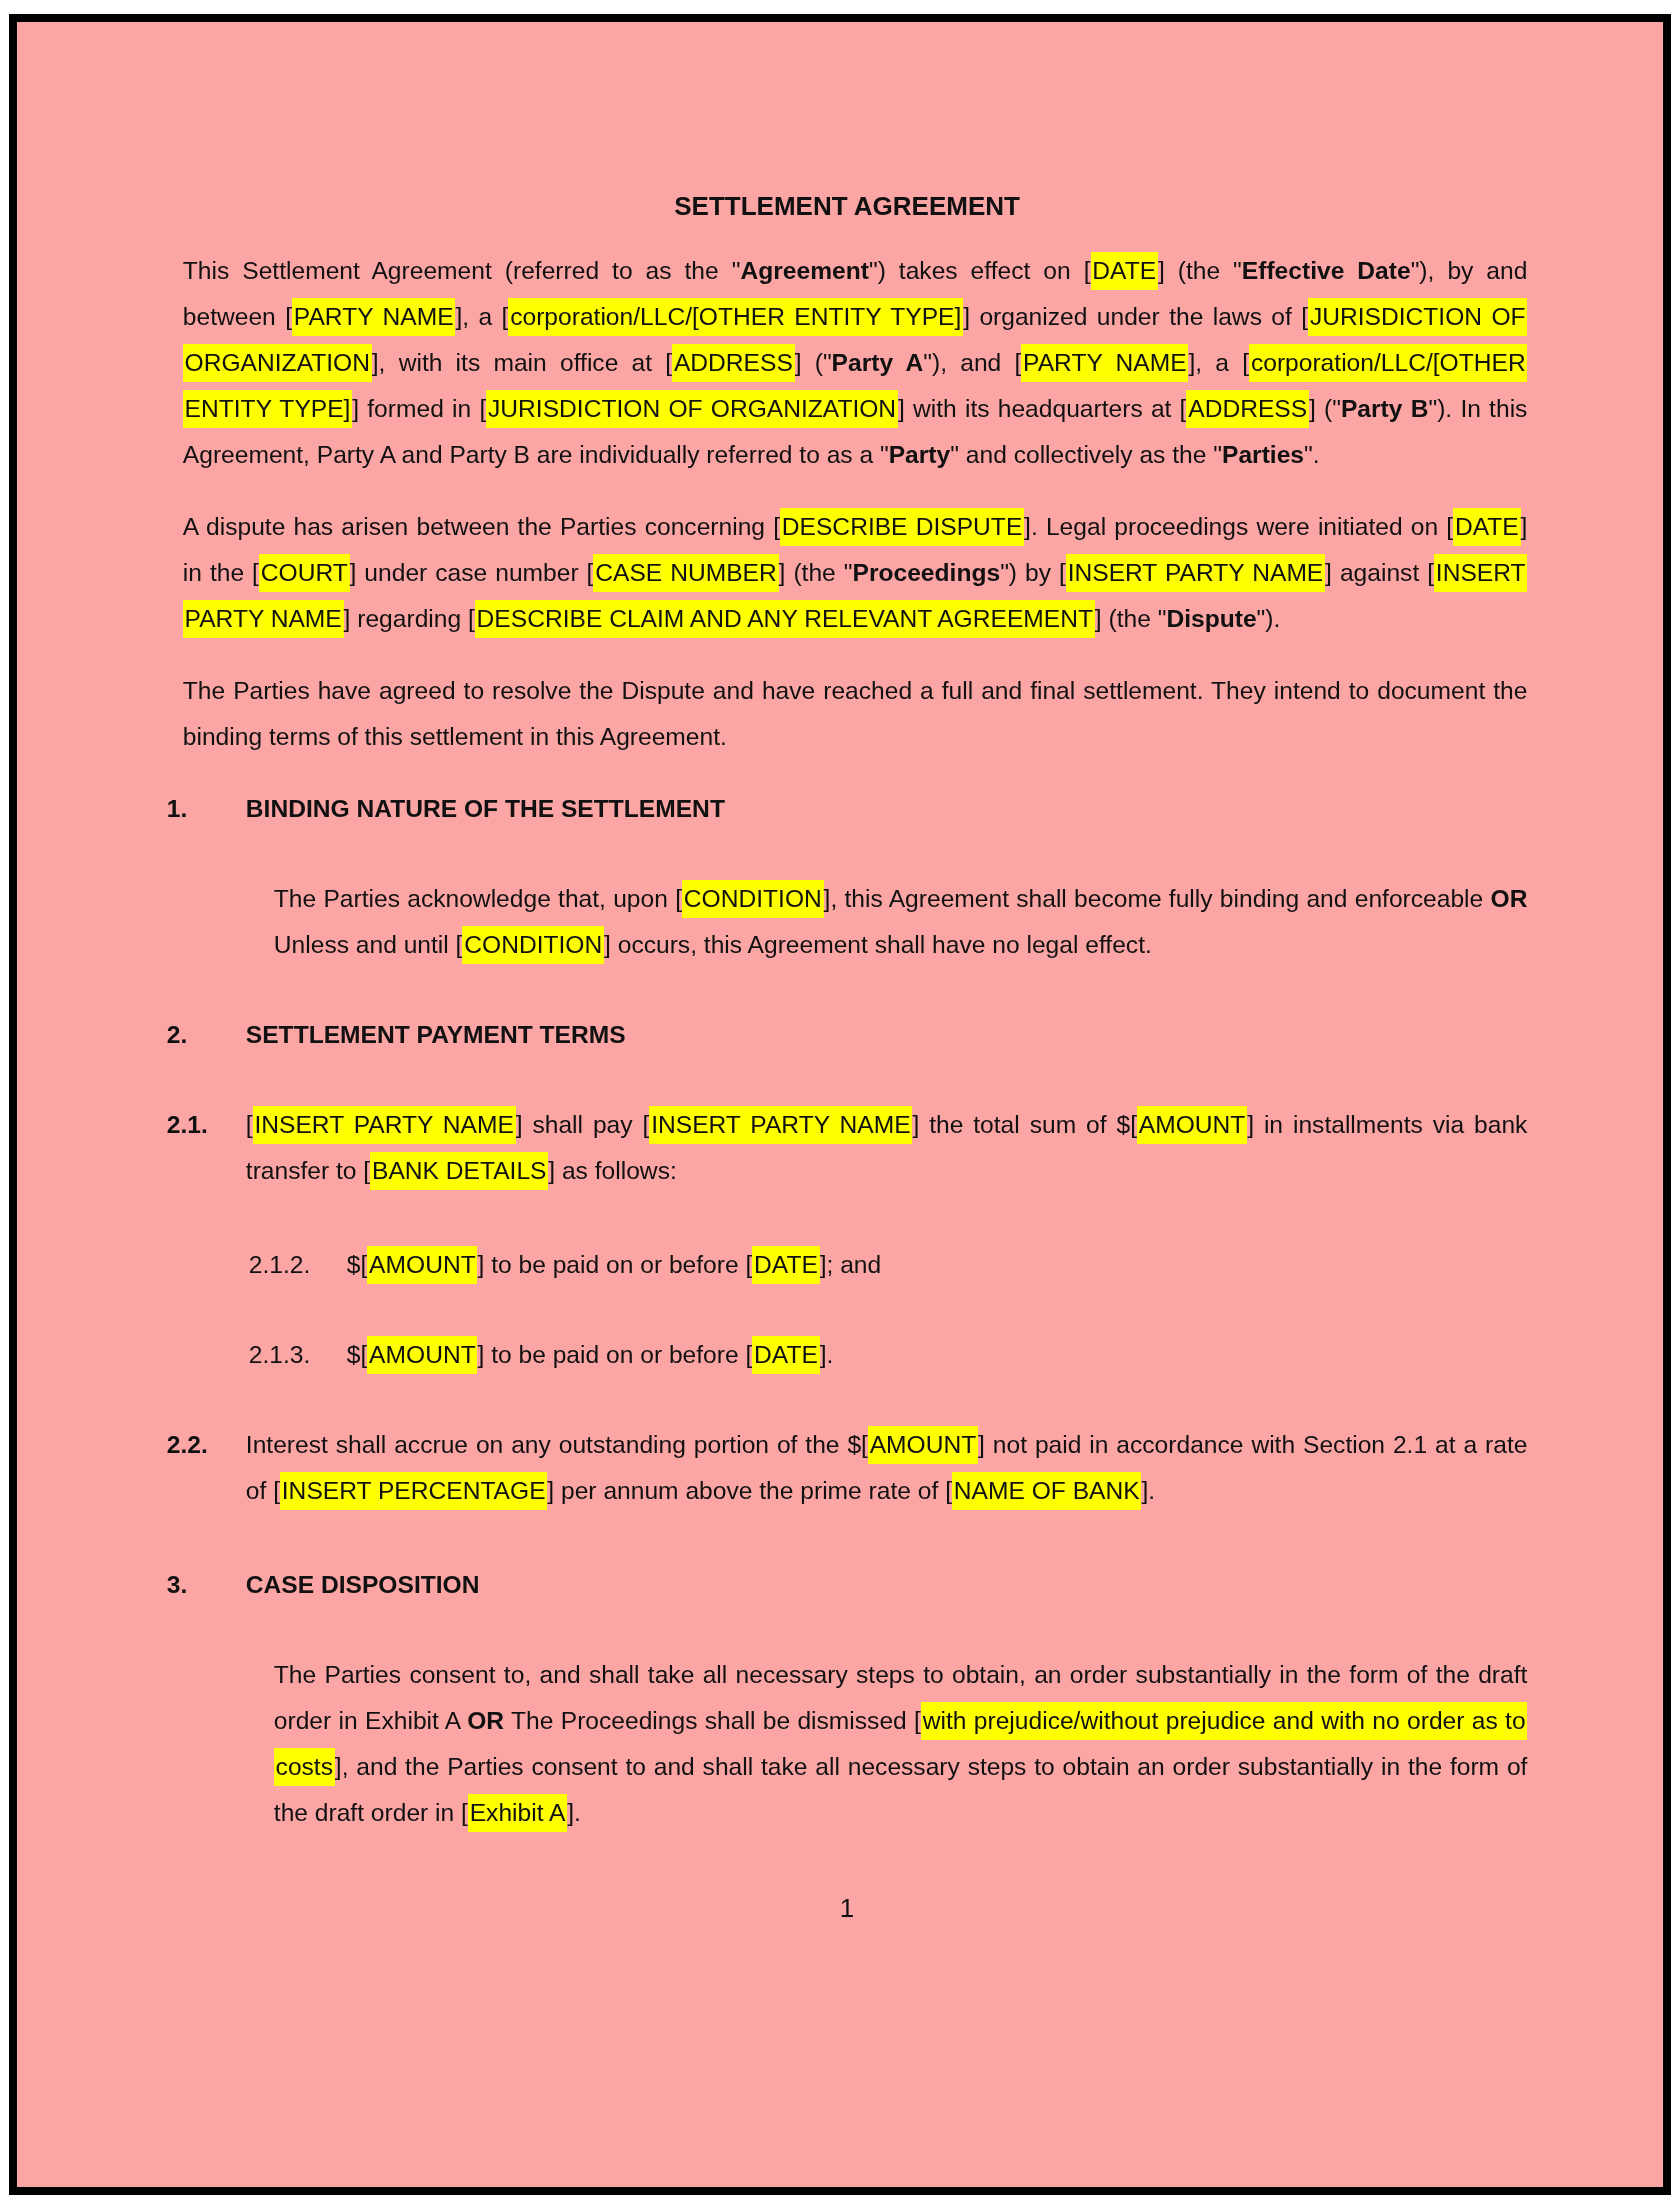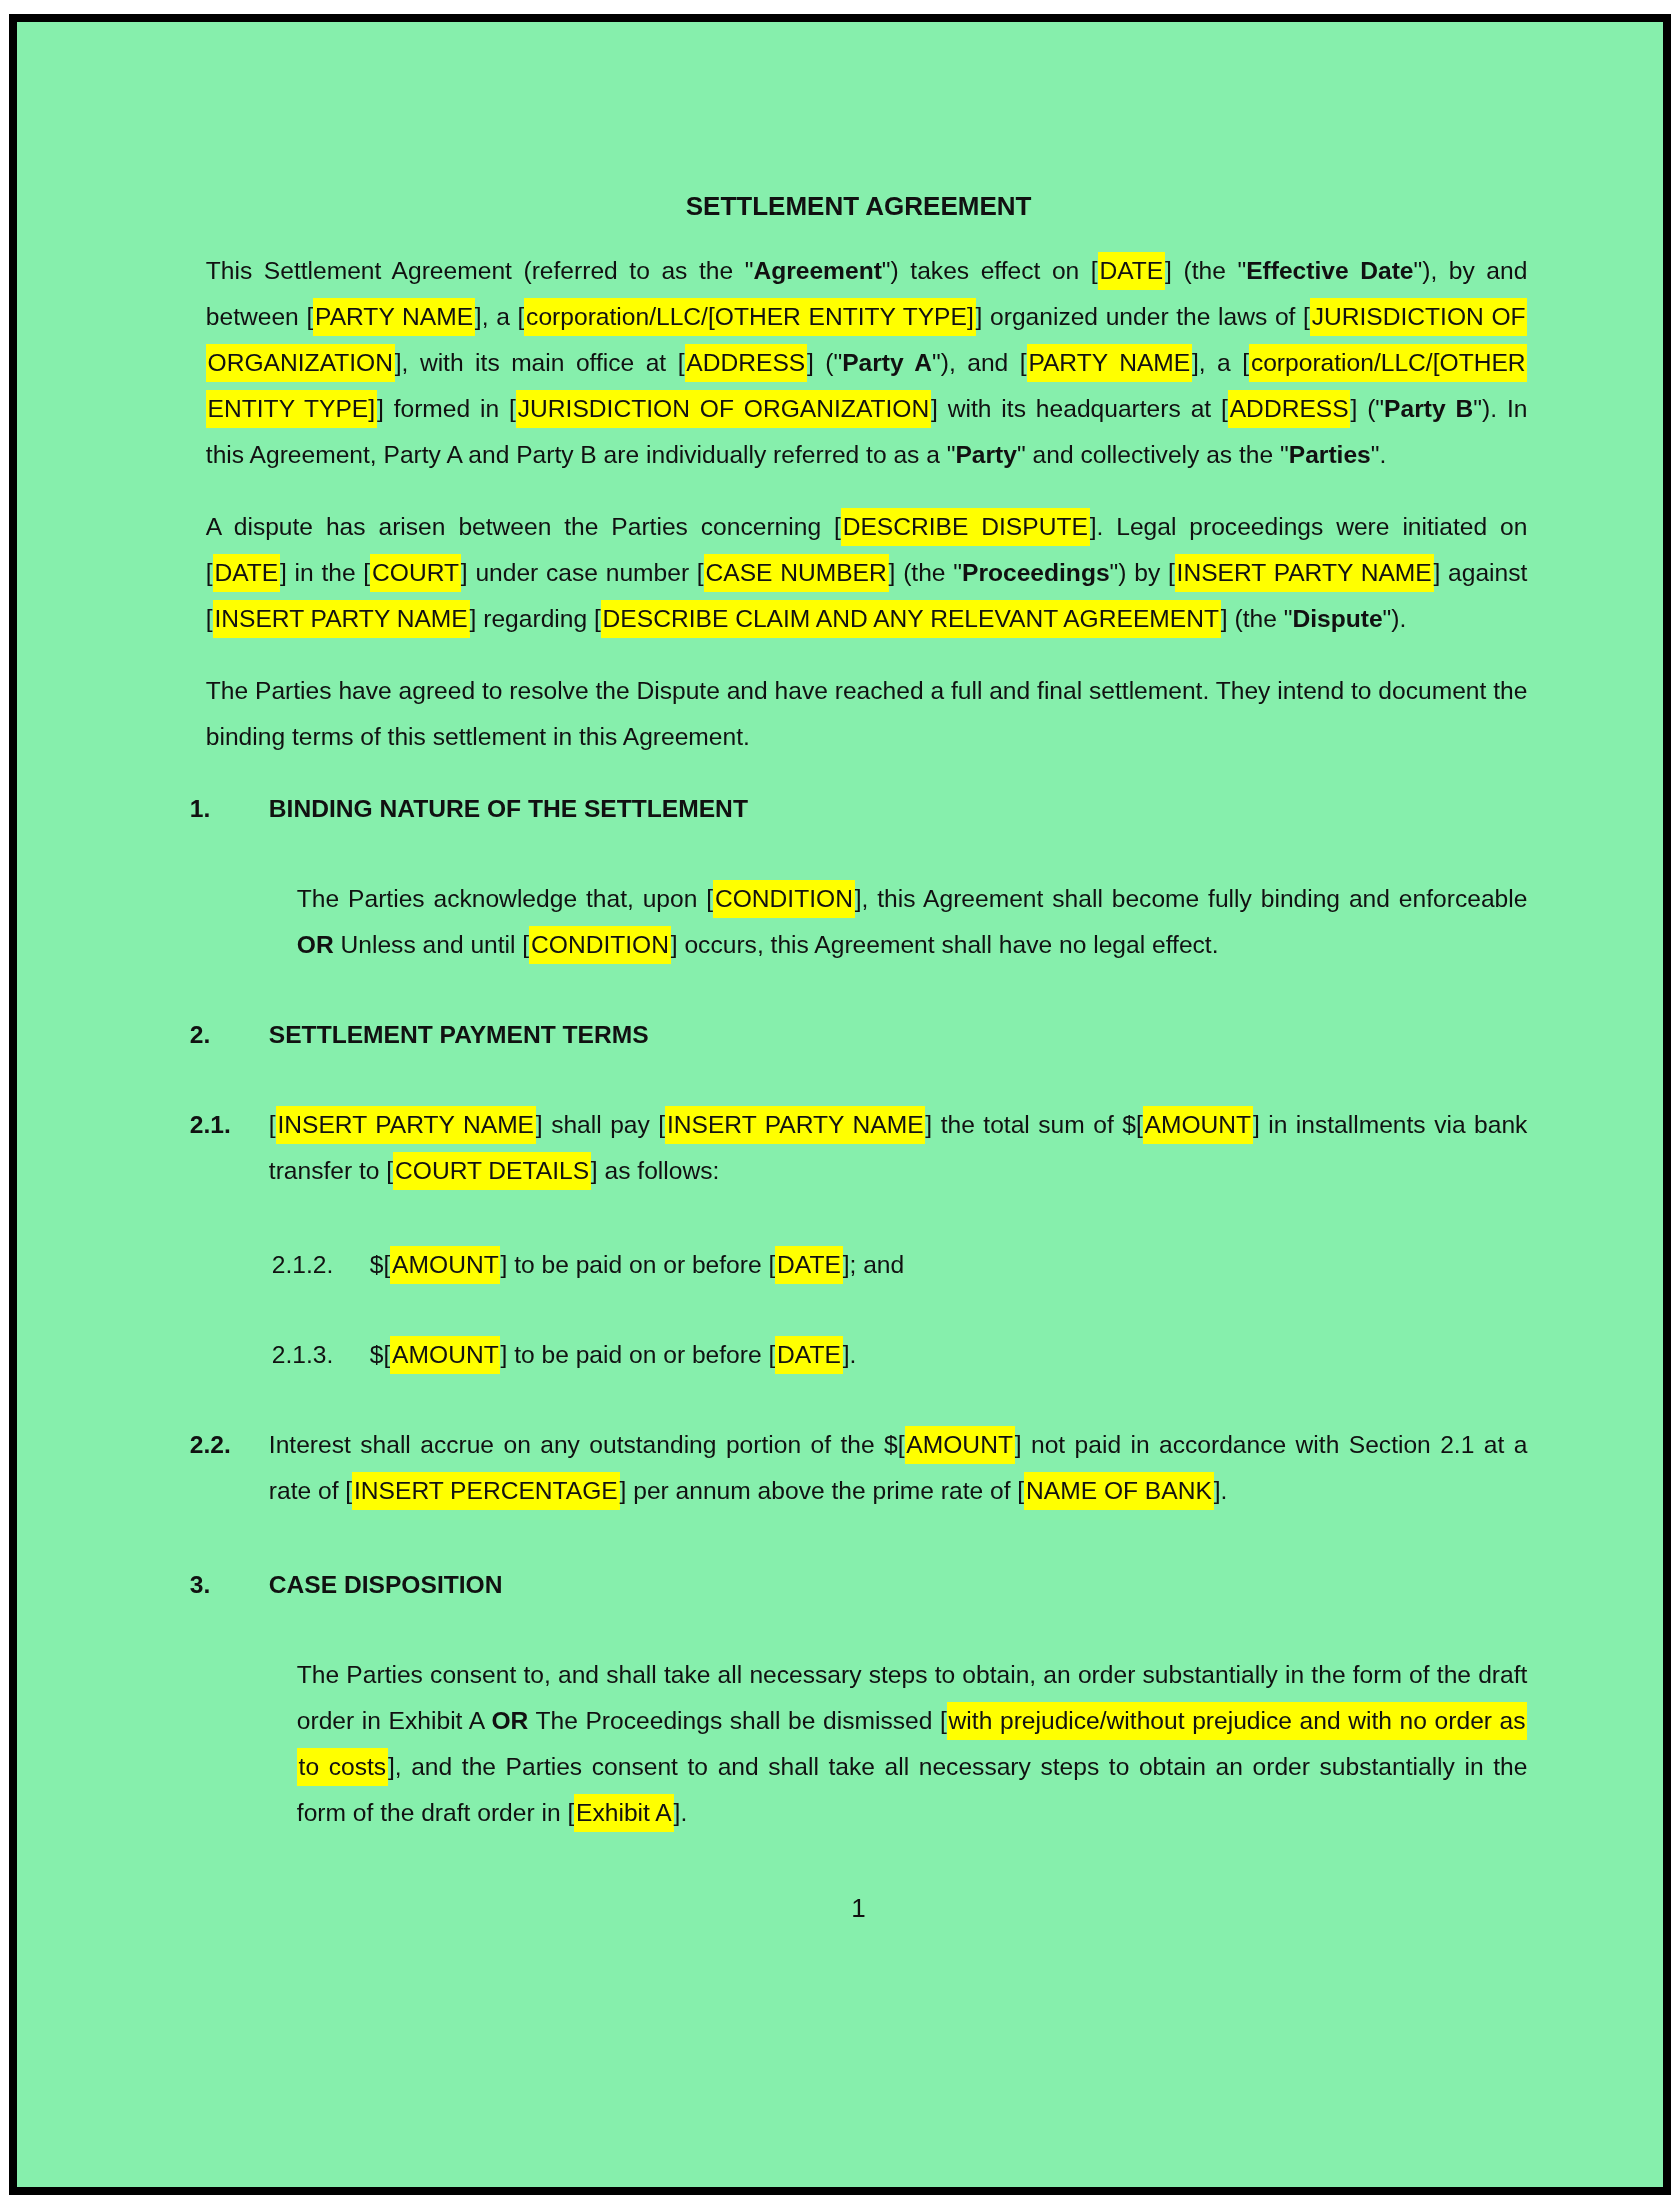--- a/index.html
+++ b/index.html
@@ -14,24 +14,23 @@
     font-family: "Liberation Sans", sans-serif;
     color: #111111;
   }
   .frame {
     position: absolute;
     top: 14px;
     left: 8.8px;
     right: 2.6px;
     bottom: 12.3px;
     border: 8px solid #000000;
-    background: #86efac;
+    background: #fca5a5;
     box-sizing: border-box;
     overflow: hidden;
-    padding-left: 23px;
   }
   .content {
     padding: 161px 136px 0 150px;
     font-size: 24.6px;
     line-height: 46px;
   }
   .title {
     font-weight: 700;
     font-size: 26px;
     line-height: 46px;
@@ -112,21 +111,21 @@
     </div>
     <p class="s-body"><span>The Parties acknowledge that, upon [</span><span class="hl">CONDITION</span><span>], this Agreement shall become fully binding and enforceable </span><span class="bold">OR</span><span> Unless and until [</span><span class="hl">CONDITION</span><span>] occurs, this Agreement shall have no legal effect.</span></p>
 
     <div class="h-row">
       <span class="num">2.</span>
       <span class="h-txt">SETTLEMENT PAYMENT TERMS</span>
     </div>
 
     <div class="sub-row">
       <span class="num">2.1.</span>
-      <p class="sub-txt"><span>[</span><span class="hl">INSERT PARTY NAME</span><span>] shall pay [</span><span class="hl">INSERT PARTY NAME</span><span>] the total sum of $[</span><span class="hl">AMOUNT</span><span>] in installments via bank transfer to [</span><span class="hl">COURT DETAILS</span><span>] as follows:</span></p>
+      <p class="sub-txt"><span>[</span><span class="hl">INSERT PARTY NAME</span><span>] shall pay [</span><span class="hl">INSERT PARTY NAME</span><span>] the total sum of $[</span><span class="hl">AMOUNT</span><span>] in installments via bank transfer to [</span><span class="hl">BANK DETAILS</span><span>] as follows:</span></p>
     </div>
 
 
     <div class="subsub-row">
       <span class="num3">2.1.2.</span>
       <p class="sub-txt"><span>$[</span><span class="hl">AMOUNT</span><span>] to be paid on or before [</span><span class="hl">DATE</span><span>]; and</span></p>
     </div>
 
     <div class="subsub-row">
       <span class="num3">2.1.3.</span>

